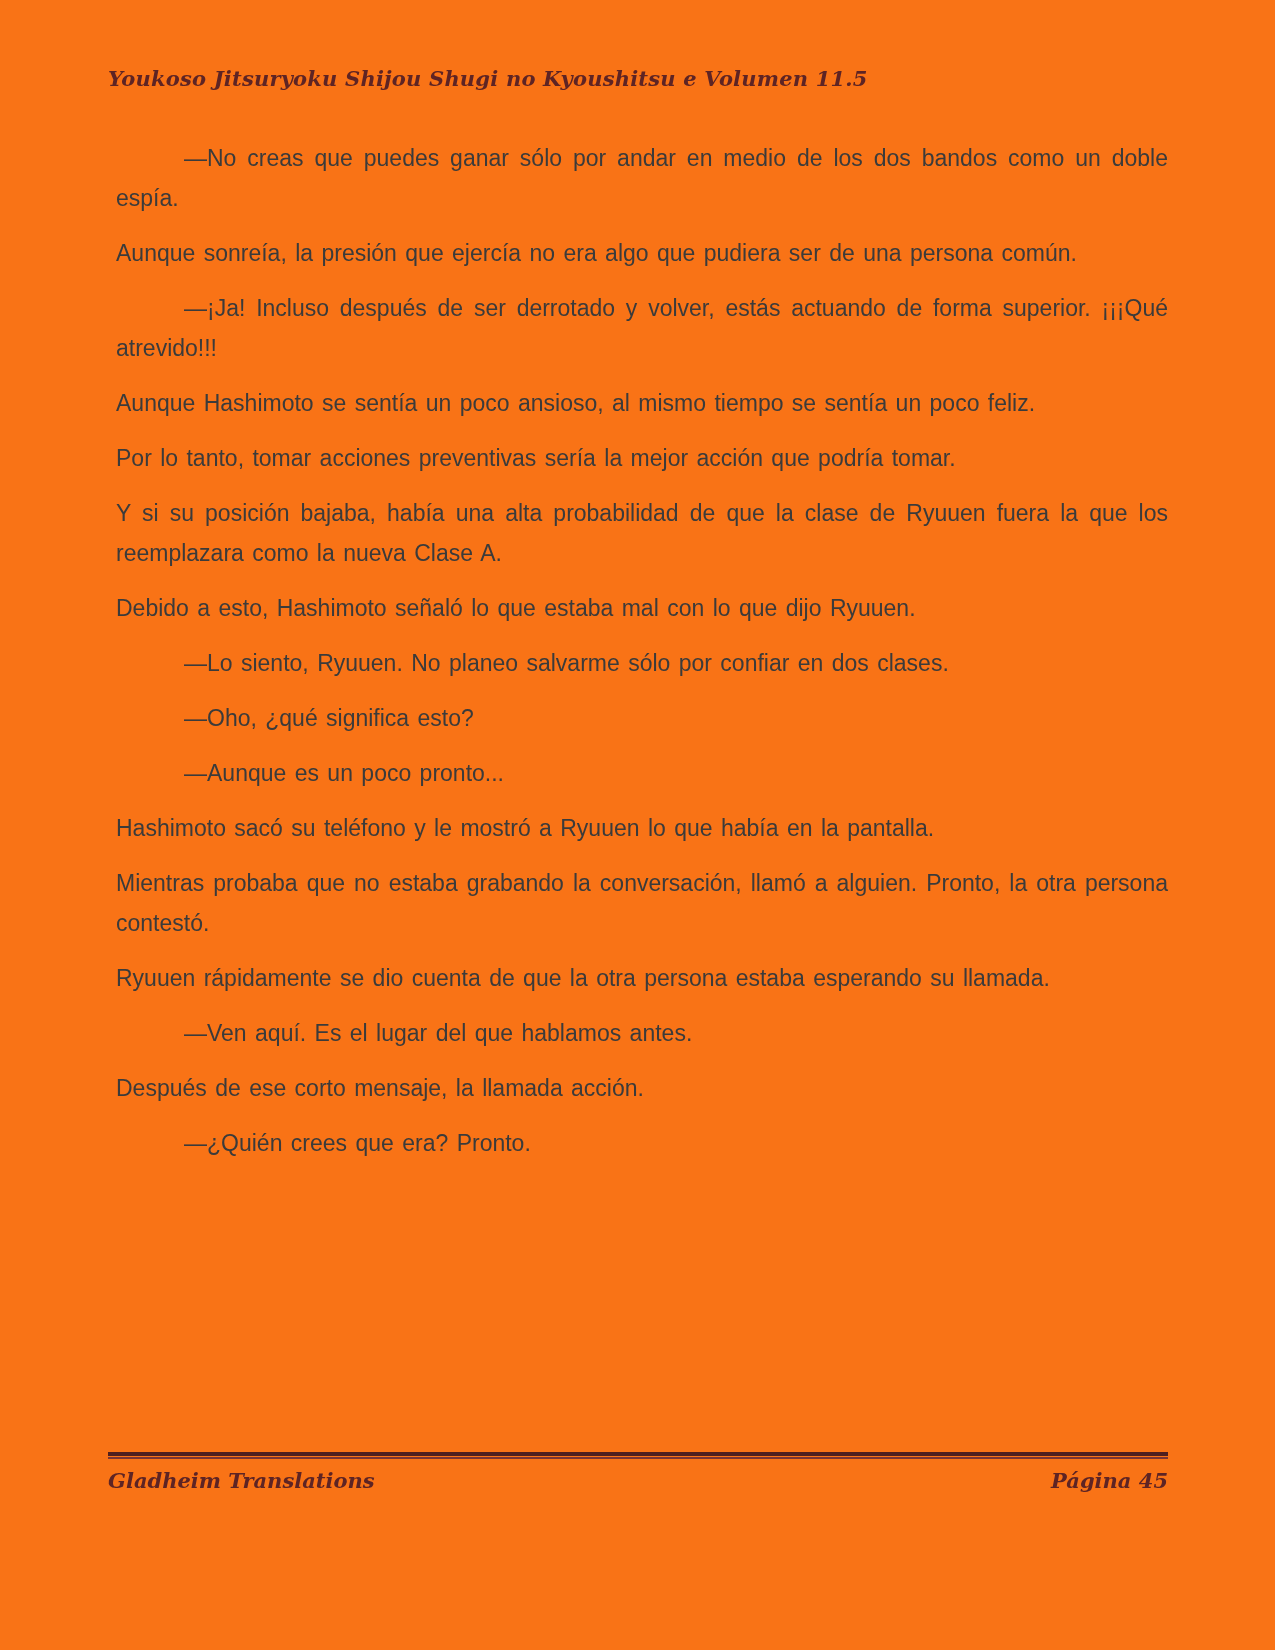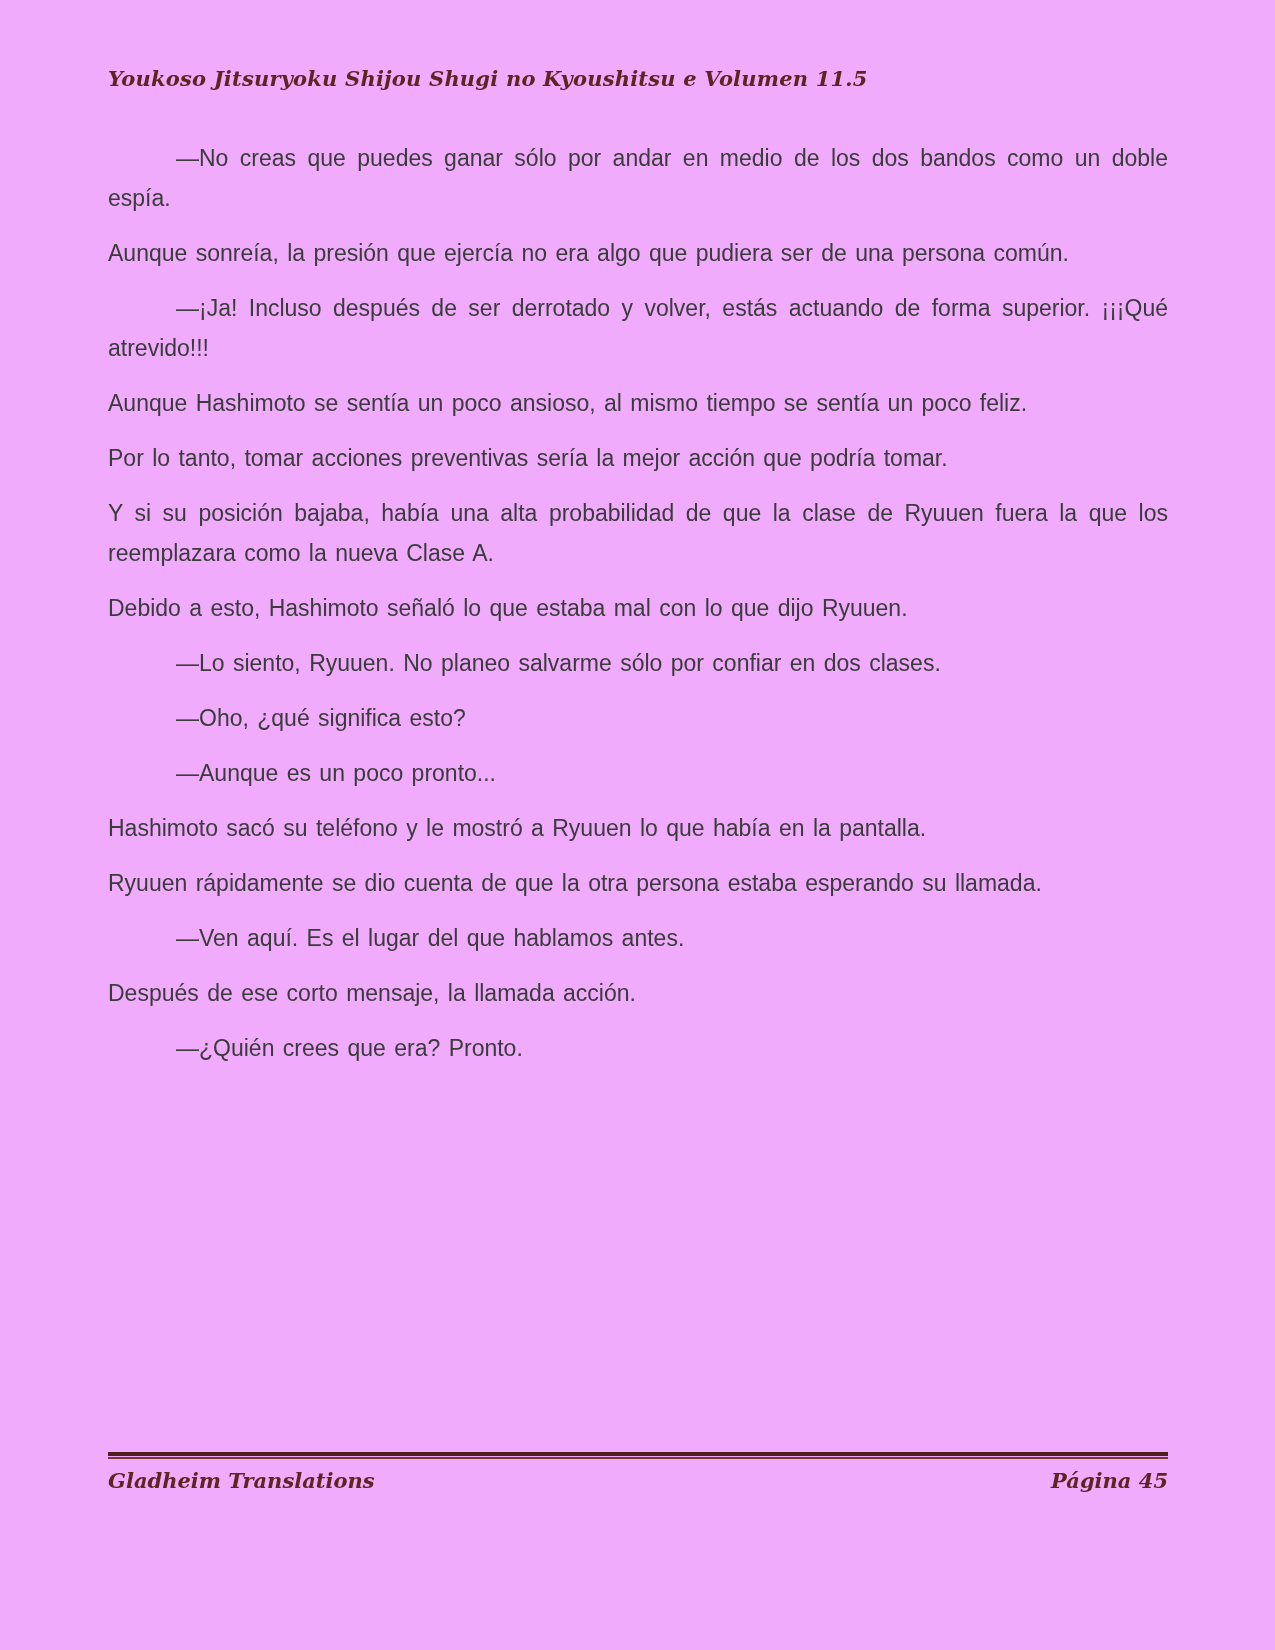--- a/index.html
+++ b/index.html
@@ -4,42 +4,42 @@
 <style>
   html, body {
     margin: 0;
     padding: 0;
     background: #ffffff;
   }
   .page {
     position: relative;
     width: 1275px;
     height: 1650px;
-    background: #f0abfc;
+    background: #f97316;
     font-family: "Liberation Sans", sans-serif;
     color: #3b3b3b;
     overflow: hidden;
     box-sizing: border-box;
   }
   .header {
     position: absolute;
     top: 66px;
     left: 108px;
     right: 107px;
     font-family: "DejaVu Serif", serif;
     font-style: italic;
     font-weight: bold;
     font-size: 21px;
     letter-spacing: 0.2px;
     color: #5e2424;
   }
   .content {
     position: absolute;
     top: 138px;
-    left: 108px;
+    left: 116px;
     right: 107px;
   }
   .content p {
     margin: 0 0 15px 0;
     font-size: 23px;
     line-height: 40px;
     text-align: justify;
     word-spacing: 2px;
   }
   .content p.indent {
@@ -85,20 +85,21 @@
     <p>Aunque sonreía, la presión que ejercía no era algo que pudiera ser de una persona común.</p>
     <p class="indent">—¡Ja! Incluso después de ser derrotado y volver, estás actuando de forma superior. ¡¡¡Qué atrevido!!!</p>
     <p>Aunque Hashimoto se sentía un poco ansioso, al mismo tiempo se sentía un poco feliz.</p>
     <p>Por lo tanto, tomar acciones preventivas sería la mejor acción que podría tomar.</p>
     <p>Y si su posición bajaba, había una alta probabilidad de que la clase de Ryuuen fuera la que los reemplazara como la nueva Clase A.</p>
     <p>Debido a esto, Hashimoto señaló lo que estaba mal con lo que dijo Ryuuen.</p>
     <p class="indent">—Lo siento, Ryuuen. No planeo salvarme sólo por confiar en dos clases.</p>
     <p class="indent">—Oho, ¿qué significa esto?</p>
     <p class="indent">—Aunque es un poco pronto...</p>
     <p>Hashimoto sacó su teléfono y le mostró a Ryuuen lo que había en la pantalla.</p>
+    <p>Mientras probaba que no estaba grabando la conversación, llamó a alguien. Pronto, la otra persona contestó.</p>
     <p>Ryuuen rápidamente se dio cuenta de que la otra persona estaba esperando su llamada.</p>
     <p class="indent">—Ven aquí. Es el lugar del que hablamos antes.</p>
     <p>Después de ese corto mensaje, la llamada acción.</p>
     <p class="indent">—¿Quién crees que era? Pronto.</p>
   </div>
 
   <div class="footer">
     <div class="rule-thick"></div>
     <div class="rule-thin"></div>
     <div class="footer-row">

